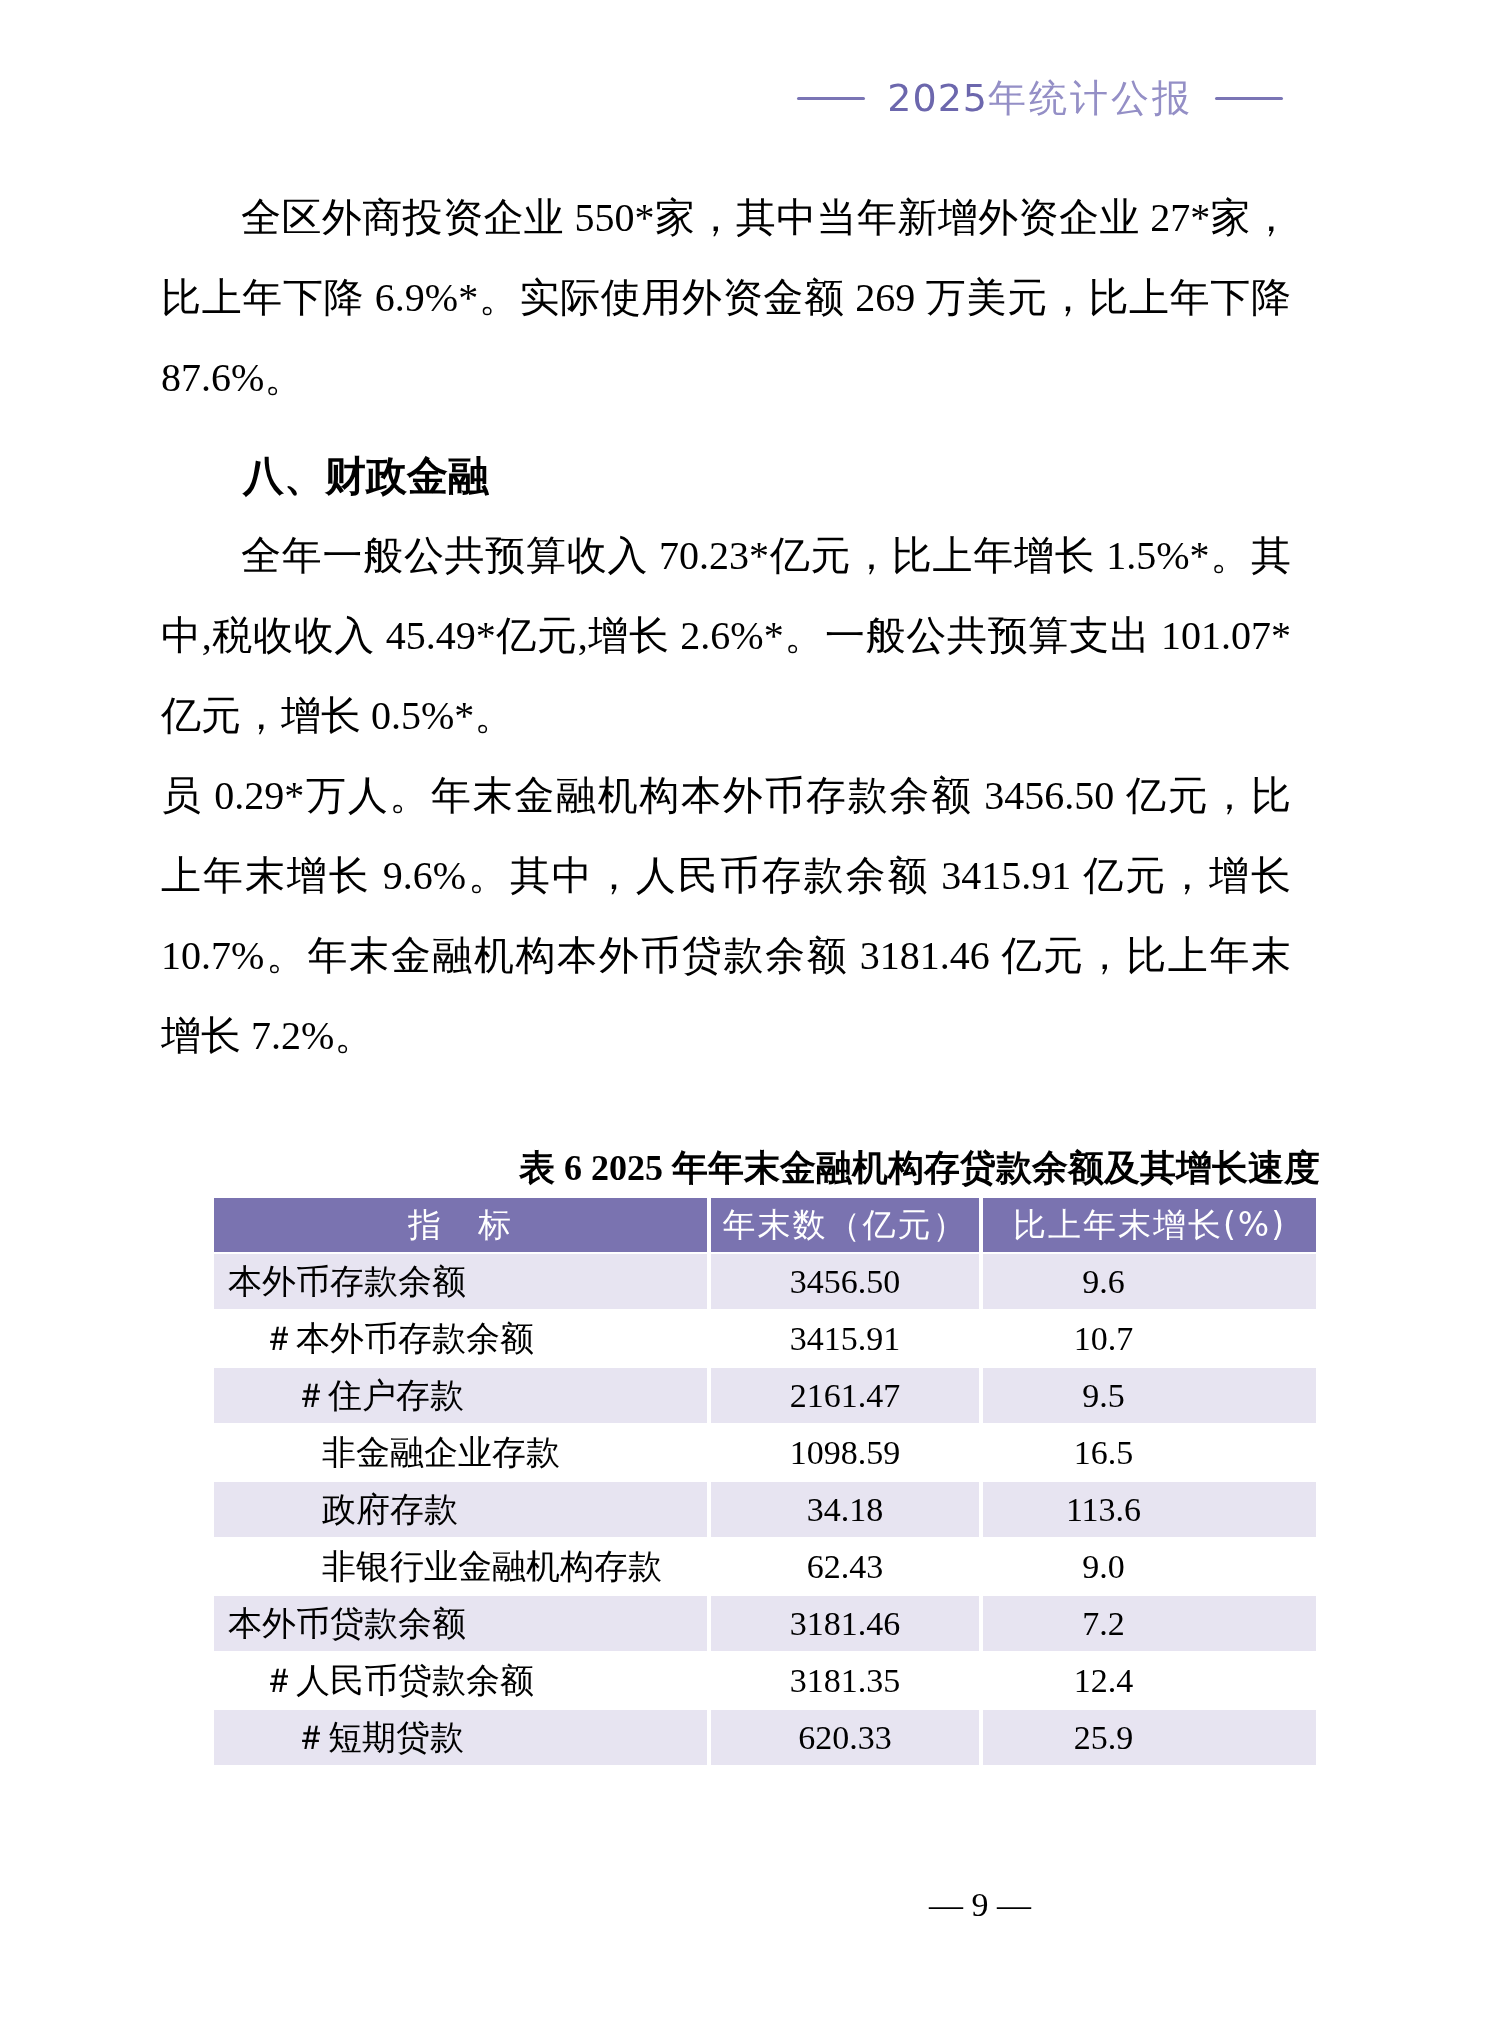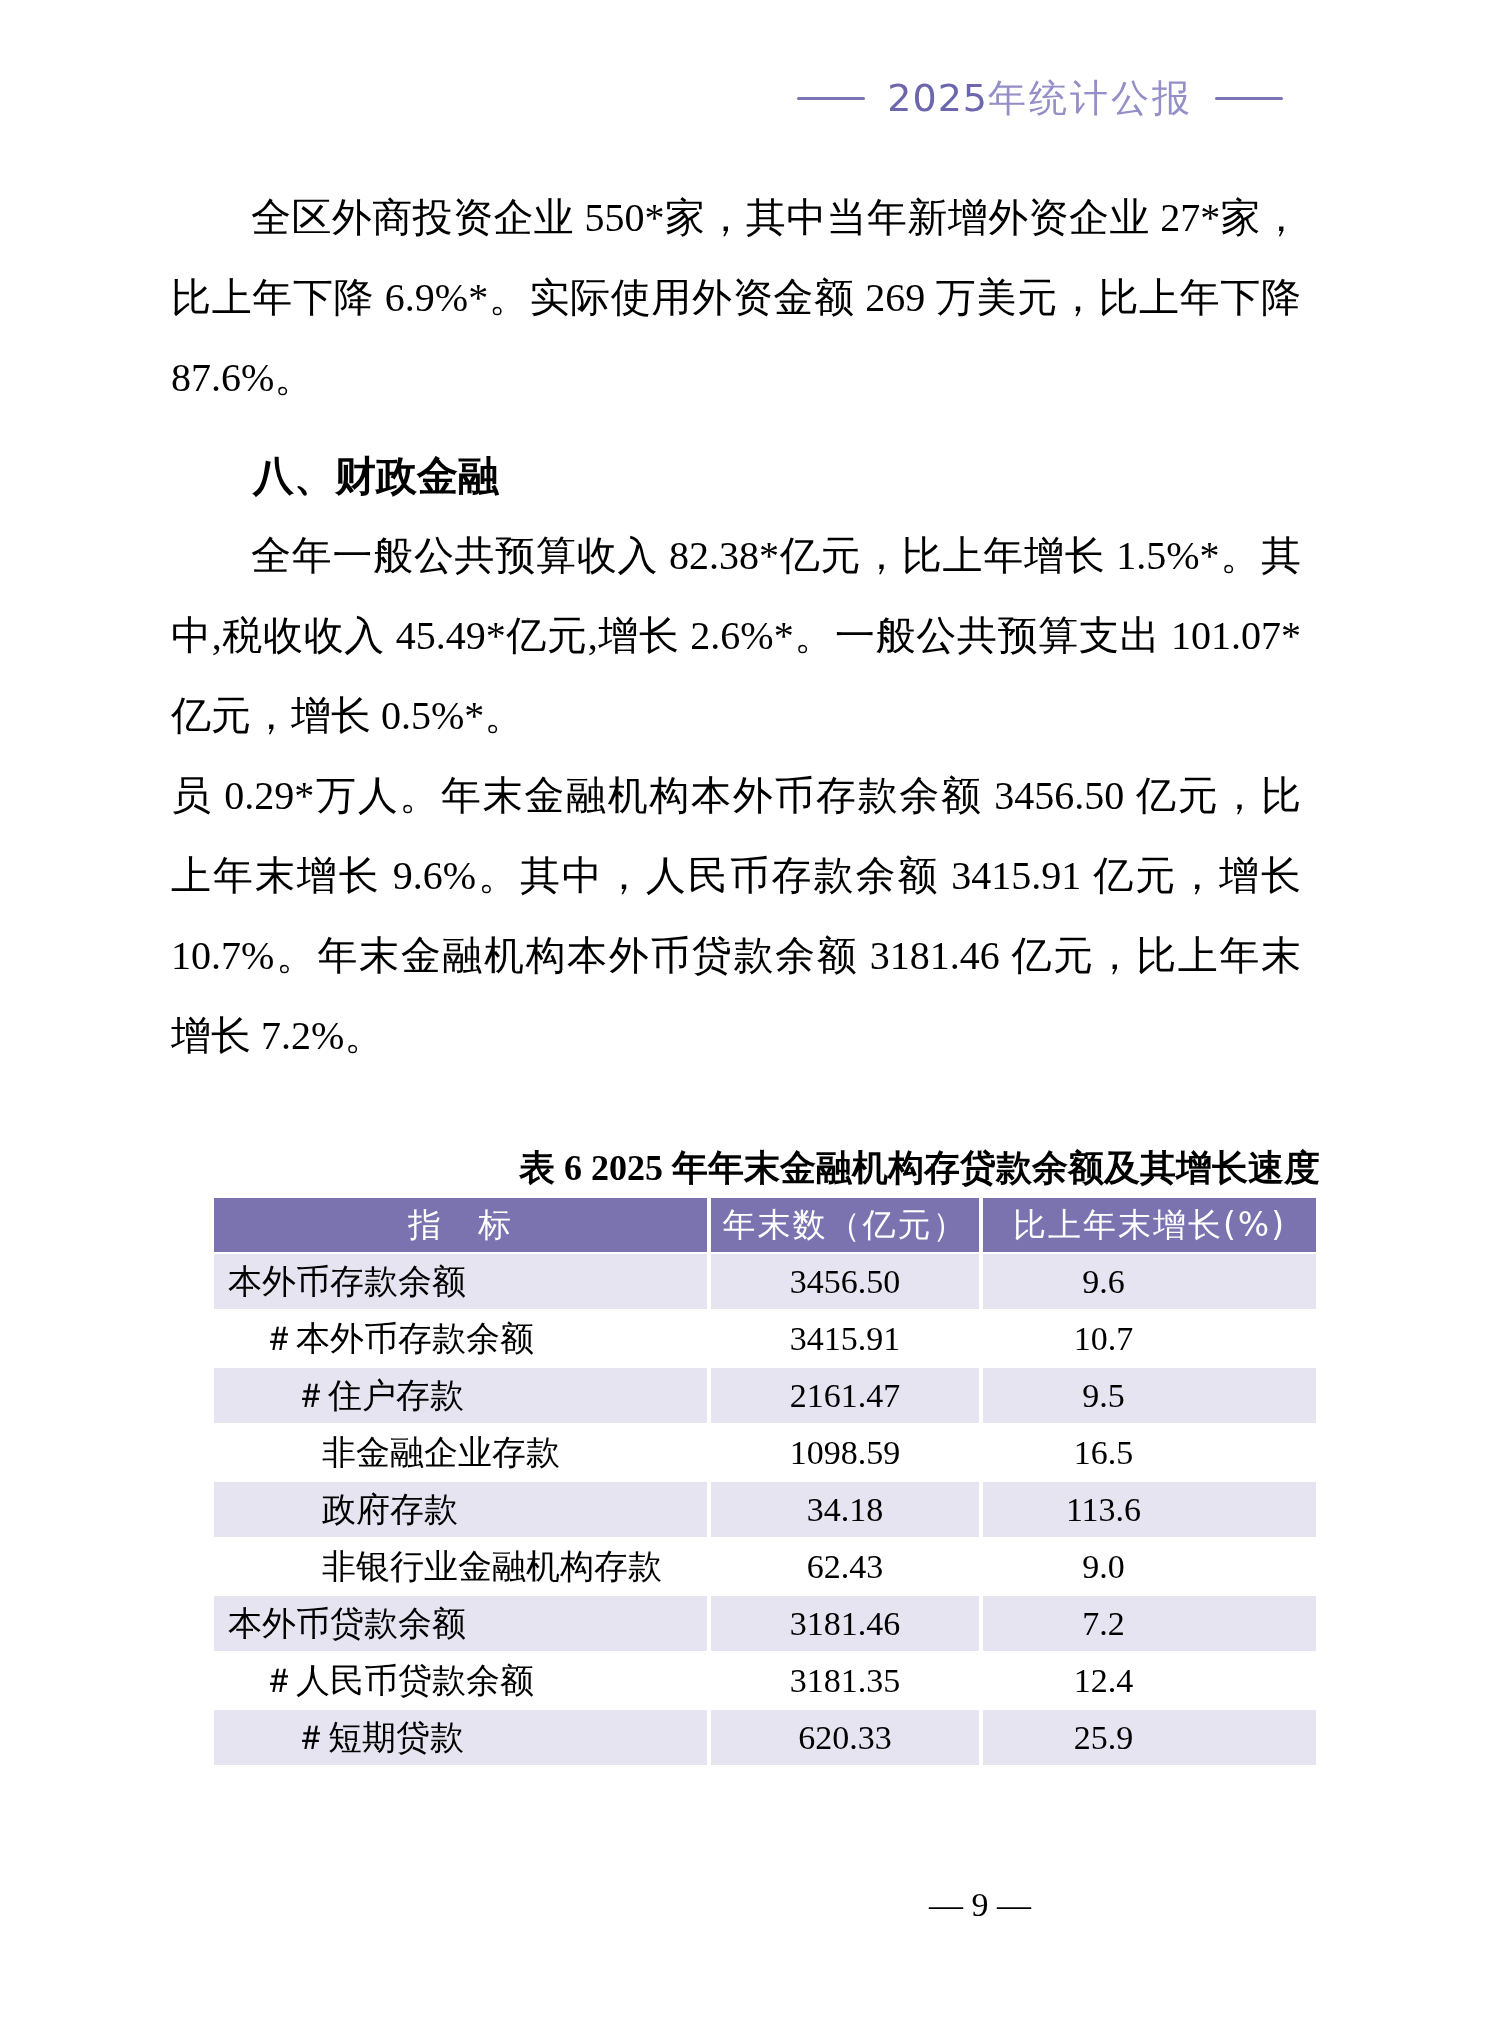--- a/index.html
+++ b/index.html
@@ -21,21 +21,21 @@
     color:#6c67ad;
   }
   .runhead .dash{
     display:inline-block;width:68px;height:3px;
     background:#7a75b5;border-radius:2px;
   }
   .runhead .yr{font-weight:500;color:#6c67ad;letter-spacing:1px;}
   .runhead .rest{color:#948fc6;font-weight:400;letter-spacing:3px;}
   
   .flow{
-    position:absolute;left:171px;top:178px;width:1130px;
+    position:absolute;left:161px;top:178px;width:1130px;
     font-size:40px;line-height:80px;
   }
   .ln{
     width:100%;
     text-align:justify;
     text-align-last:justify;
     text-justify:inter-character;
     white-space:nowrap;
   }
   .ln.last{text-align-last:left;}
@@ -95,21 +95,21 @@
   <div class="flow">
     <div class="para">
       <div class="ln indent">全区外商投资企业 550*家，其中当年新增外资企业 27*家，</div>
       <div class="ln">比上年下降 6.9%*。实际使用外资金额 269 万美元，比上年下降</div>
       <div class="ln last">87.6%。</div>
     </div>
 
     <div class="sec-heading">八、财政金融</div>
 
     <div class="para">
-      <div class="ln indent">全年一般公共预算收入 82.38*亿元，比上年增长 1.5%*。其</div>
+      <div class="ln indent">全年一般公共预算收入 70.23*亿元，比上年增长 1.5%*。其</div>
       <div class="ln">中,税收收入 45.49*亿元,增长 2.6%*。一般公共预算支出 101.07*</div>
       <div class="ln last">亿元，增长 0.5%*。</div>
     </div>
 
     <div class="para">
       <div class="ln">员 0.29*万人。年末金融机构本外币存款余额 3456.50 亿元，比</div>
       <div class="ln">上年末增长 9.6%。其中，人民币存款余额 3415.91 亿元，增长</div>
       <div class="ln">10.7%。年末金融机构本外币贷款余额 3181.46 亿元，比上年末</div>
       <div class="ln last">增长 7.2%。</div>
     </div>

